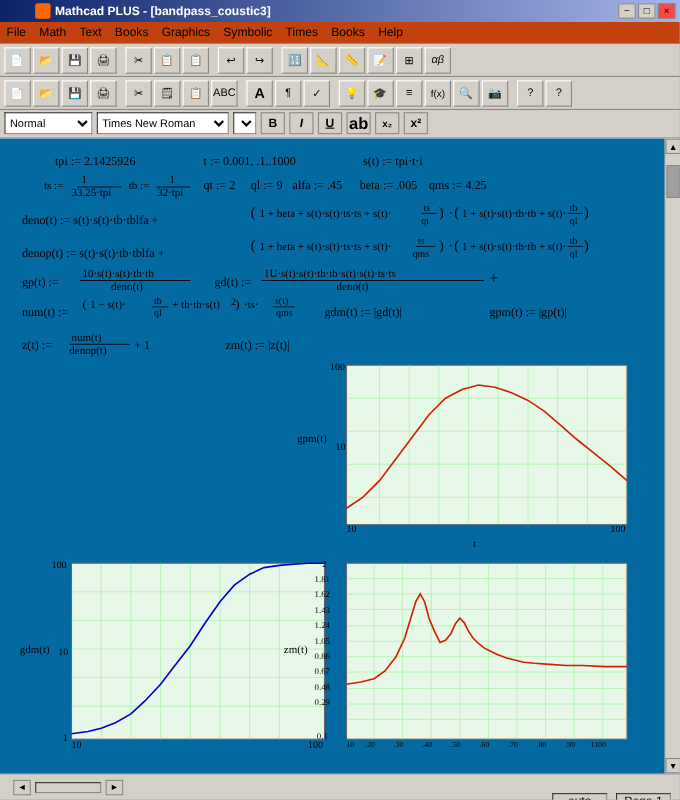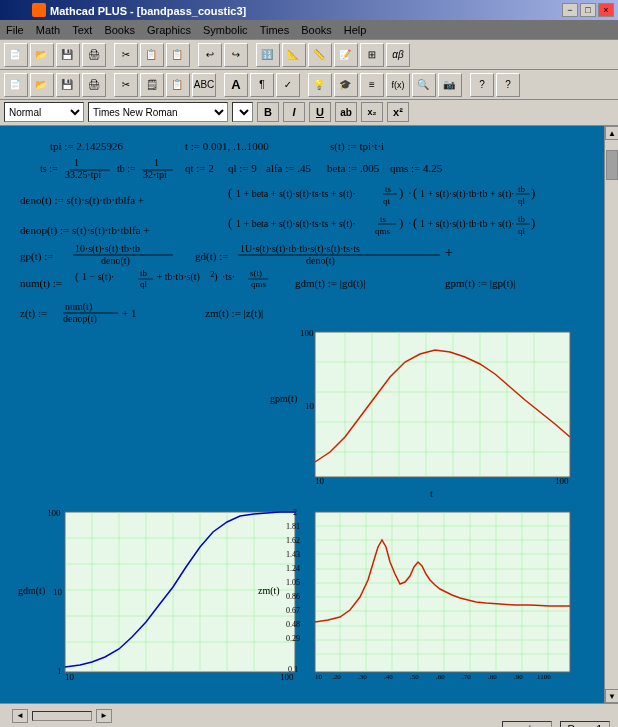--- a/index.html
+++ b/index.html
@@ -19,21 +19,21 @@
     #title-bar .title-text { display: flex; align-items: flex-end; gap: 4px; margin-left: 28px; }
     #title-bar .title-icon { width: 14px; height: 14px; background: #ff6600; border-radius: 2px; display: inline-block; }
     #title-controls { display: flex; gap: 2px; }
     #title-controls button {
       width: 16px; height: 14px; font-size: 9px; border: 1px solid #888;
       background: #d4d0c8; cursor: pointer; display: flex; align-items: center; justify-content: center; padding: 0;
     }
     #title-controls button.close { background: #ff4444; }
 
     #menu-bar {
-      background: #737373;
+      background: #c2410c;
       height: 20px;
       display: flex;
       align-items: center;
       border-bottom: 1px solid #888;
     }
     .menu-item {
       padding: 2px 6px;
       font-size: 11px;
       cursor: pointer;
     }
@@ -231,30 +231,30 @@
   <button class="tb-btn">📷</button>
   <div class="tb-sep"></div>
   <button class="tb-btn">?</button>
   <button class="tb-btn">?</button>
 </div>
 
 <div id="toolbar3">
   <select class="dropdown-select">
     <option>Normal</option>
   </select>
-  <select class="dropdown-select" style="width:140px;">
+  <select class="dropdown-select" style="width:120px;">
     <option>Times New Roman</option>
   </select>
   <select class="dropdown-select" style="width:21px;">
     <option>12</option>
   </select>
   <button class="format-btn" style="font-weight:bold;">B</button>
   <button class="format-btn" style="font-style:italic;">I</button>
   <button class="format-btn" style="text-decoration:underline;">U</button>
-  <button class="format-btn" style="font-size:10px;">ab</button>
+  <button class="format-btn" style="font-size:15px;">ab</button>
   <button class="format-btn" style="font-size:9px;">x₂</button>
   <button class="format-btn" style="font-size:11px;">x²</button>
 </div>
 
 <div id="main-area">
 
   <div id="content-area">
     <svg width="590" height="555" style="font-family:'Times New Roman',serif; font-size:11px;">
 
       <text x="40" y="18">tpi&nbsp;:=&nbsp;2𢱓.1425926</text>

